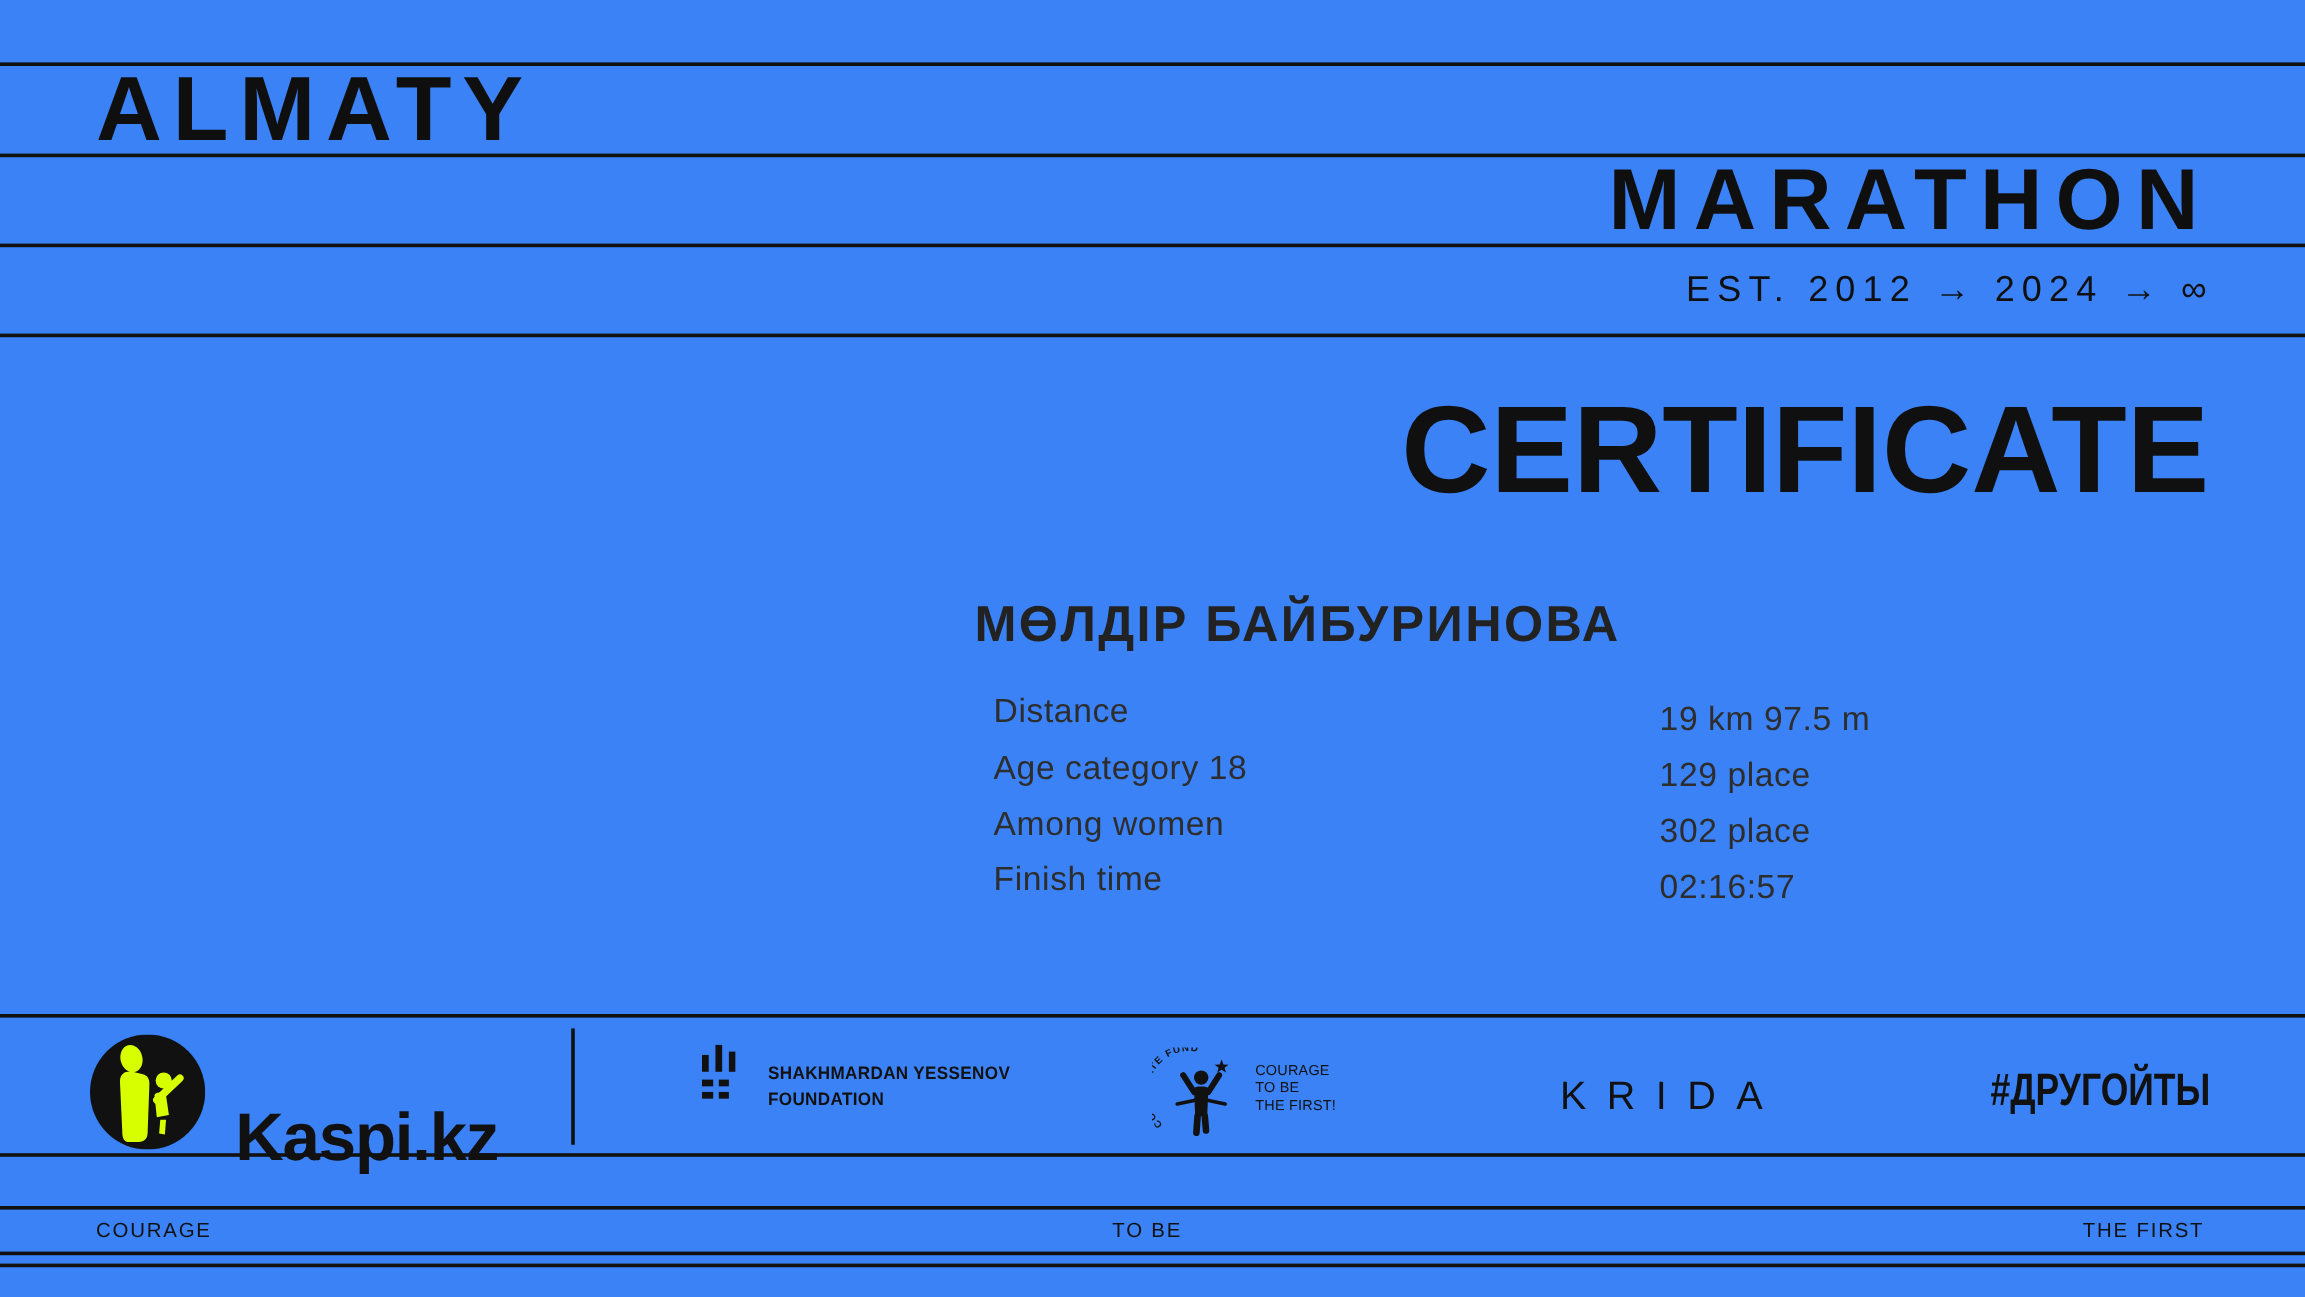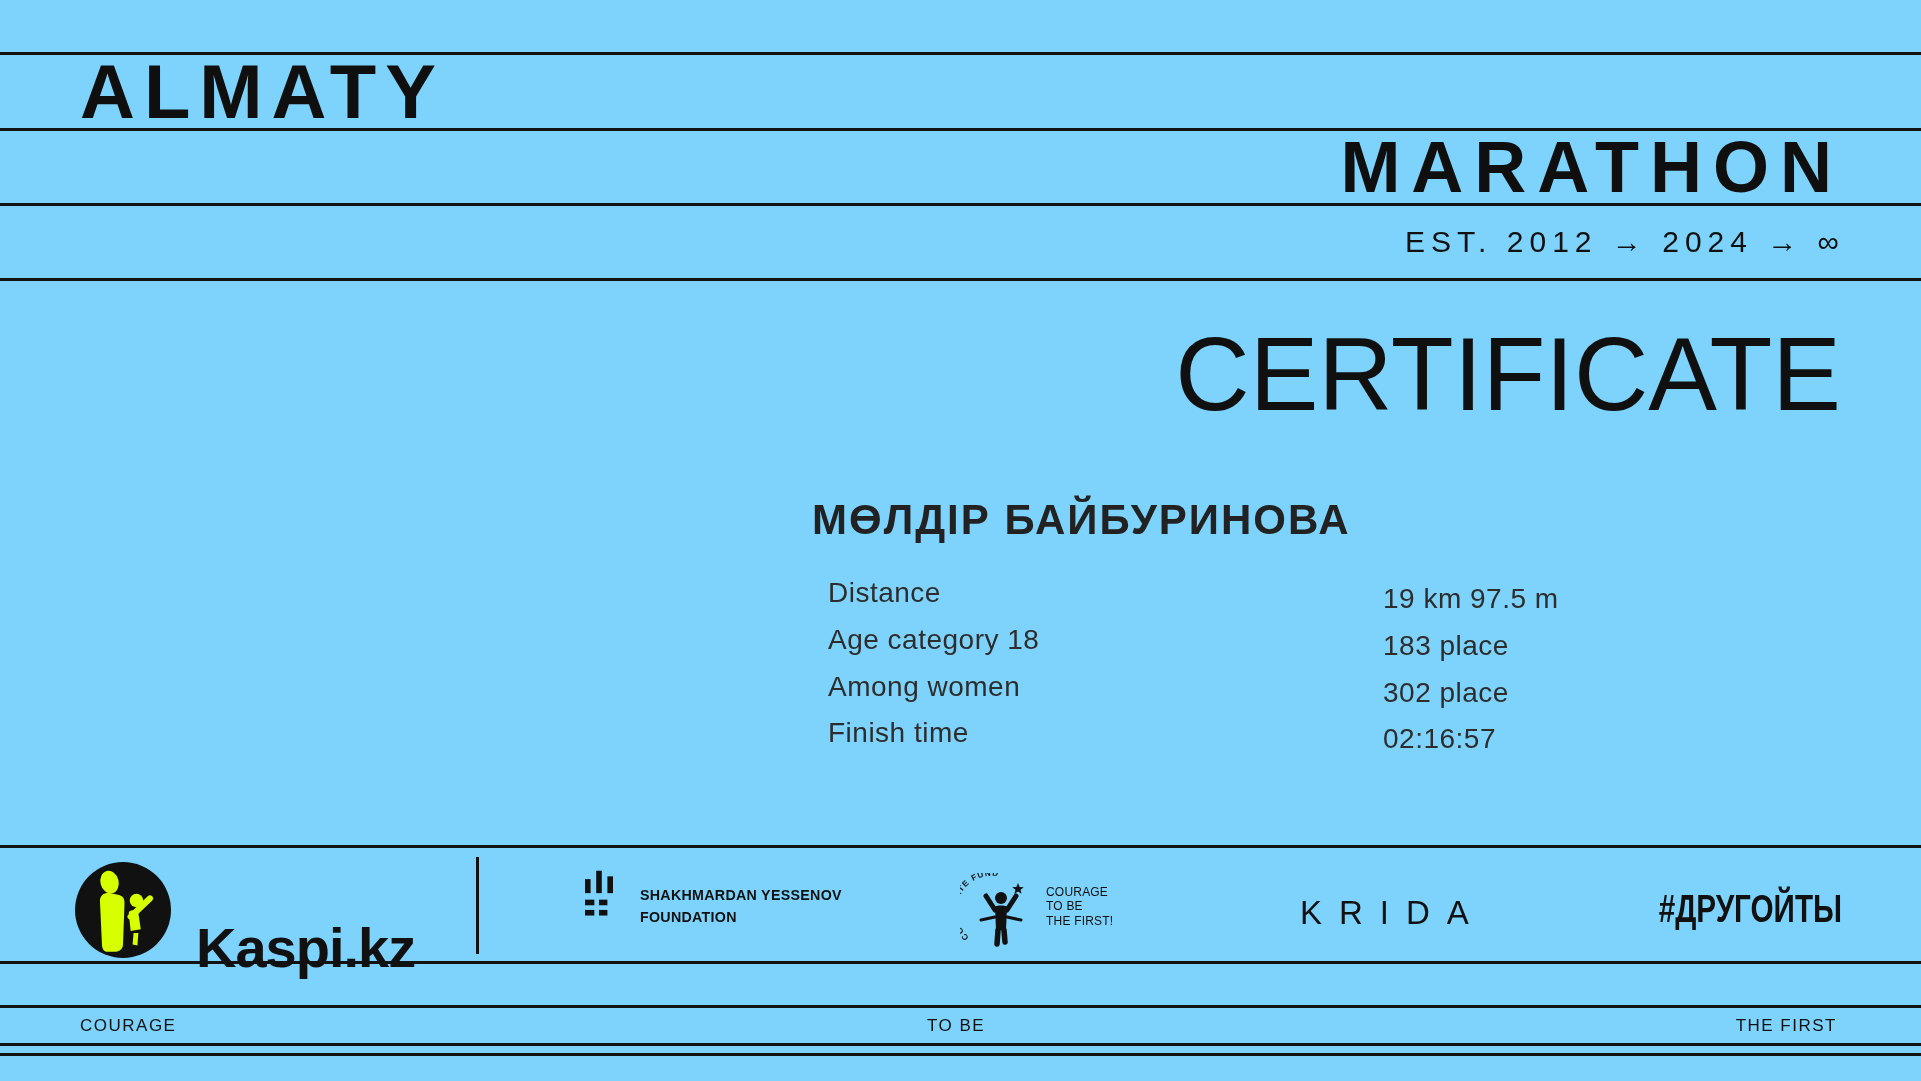--- a/index.html
+++ b/index.html
@@ -1,19 +1,19 @@
 <!DOCTYPE html>
 <html><head>
 <meta charset="utf-8">
 <style>
   html,body{margin:0;padding:0;}
   .certificate{
     position:relative;
     width:1921px;height:1081px;
-    background:#7dd3fc;
+    background:#3b82f6;
     overflow:hidden;
     font-family:"Liberation Sans","DejaVu Sans",sans-serif;
     color:#121212;
   }
   .hline{position:absolute;left:0;width:100%;height:3px;background:#121212;}
   .band{position:absolute;left:0;width:100%;display:flex;align-items:center;box-sizing:border-box;}
 
   .title-left{
     top:55px;height:73px;padding-left:80px;
     font-size:76px;font-weight:700;letter-spacing:9px;color:#0f0f0f;
@@ -21,21 +21,21 @@
   .title-right{
     top:131px;height:72px;justify-content:flex-end;padding-right:78px;
     font-size:72px;font-weight:700;letter-spacing:11px;color:#0f0f0f;
   }
   .est-band{
     top:206px;height:72px;justify-content:flex-end;padding-right:76px;
     font-size:30px;font-weight:400;letter-spacing:6px;color:#101010;padding-left:33px;
   }
   .big-heading{
     position:absolute;right:80px;top:316px;
-    font-size:103px;font-weight:400;letter-spacing:0px;color:#101010;white-space:nowrap;
+    font-size:103px;font-weight:700;letter-spacing:0px;color:#101010;white-space:nowrap;
   }
   .recipient{
     position:absolute;left:812px;top:496px;
     font-size:42px;font-weight:700;letter-spacing:2px;color:#222222;white-space:nowrap;
   }
   .result-row{position:absolute;left:812px;width:900px;height:36px;}
   .result-row .lbl{
     position:absolute;left:16px;top:0;
     font-size:28px;font-weight:400;letter-spacing:0.5px;color:#2D2D2D;white-space:nowrap;
   }
@@ -101,21 +101,21 @@
 
   <div class="big-heading">CERTIFICATE</div>
   <div class="recipient">МӨЛДІР БАЙБУРИНОВА</div>
 
   <div class="result-row" style="top:577px">
     <span class="lbl">Distance</span>
     <span class="val">19 km 97.5 m</span>
   </div>
   <div class="result-row" style="top:624px">
     <span class="lbl">Age category 18</span>
-    <span class="val">183 place</span>
+    <span class="val">129 place</span>
   </div>
   <div class="result-row" style="top:671px">
     <span class="lbl">Among women</span>
     <span class="val">302 place</span>
   </div>
   <div class="result-row" style="top:717px">
     <span class="lbl">Finish time</span>
     <span class="val">02:16:57</span>
   </div>
 

